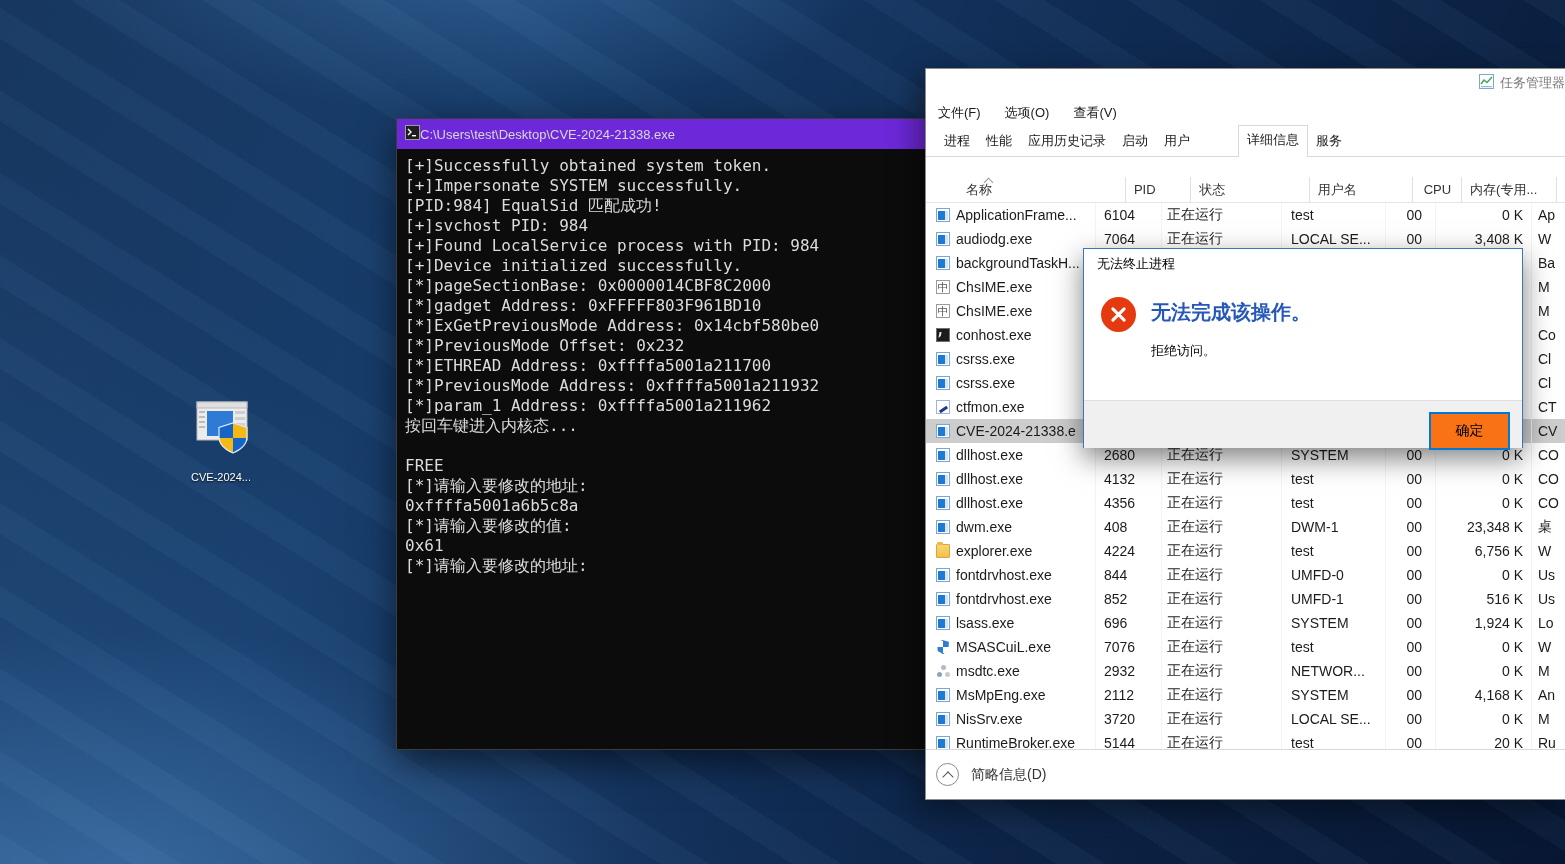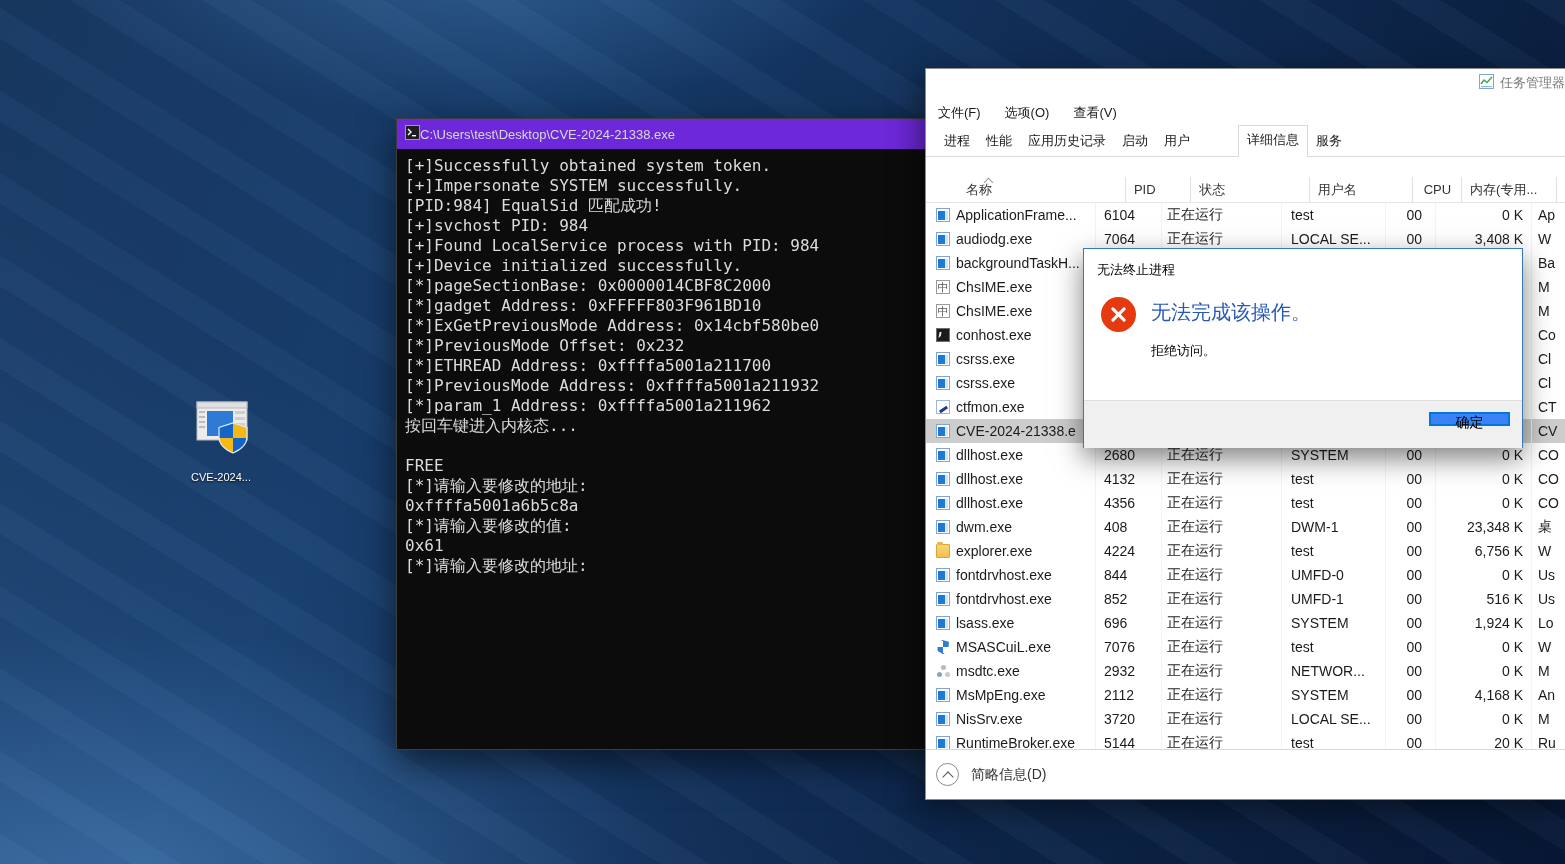--- a/index.html
+++ b/index.html
@@ -76,31 +76,31 @@
   .pi-atom:before{content:"";position:absolute;left:5px;top:1px;width:5px;height:5px;border-radius:50%;background:#aebdcb;
     box-shadow:-4px 7px 0 #8fa4b5, 4px 7px 0 #c3ccd4;}
   
   .tm-status{position:absolute;left:0;bottom:0;width:639px;height:49px;background:#fff;display:flex;align-items:center;gap:12px;padding-left:10px;cursor:pointer;}
   .chev-circle{width:23px;height:23px;border:1px solid #8a8a8a;border-radius:50%;position:relative;}
   .chev-circle:before{content:"";position:absolute;left:7px;top:9px;width:7px;height:7px;border-left:1px solid #555;border-top:1px solid #555;transform:rotate(45deg);}
   .tm-status .lbl{font-size:14px;color:#333;}
   
   .dlg{position:absolute;left:1083px;top:248px;width:440px;height:200px;z-index:50;background:#fff;
     border:1px solid #3a76b9;box-shadow:0 10px 26px rgba(0,0,0,.5);}
-  .dlg-tb{height:30px;display:flex;align-items:flex-end;padding-left:13px;}
+  .dlg-tb{height:30px;display:flex;align-items:center;padding-left:13px;}
   .dlg-tb .t{font-size:13px;color:#000;}
   .dlg-body{position:relative;height:121px;}
   .err-ico{position:absolute;left:17px;top:18px;width:35px;height:35px;border-radius:50%;background:#e5390f;}
   .err-ico:before,.err-ico:after{content:"";position:absolute;left:8px;top:16px;width:19px;height:3px;background:#fff;border-radius:2px;}
   .err-ico:before{transform:rotate(45deg);}
   .err-ico:after{transform:rotate(-45deg);}
-  .dlg-head{position:absolute;left:67px;top:20px;font-size:20px;color:#2758b8;}
+  .dlg-head{position:absolute;left:67px;top:20px;font-size:20px;color:#2758b8;font-weight:bold;}
   .dlg-msg{position:absolute;left:67px;top:63px;font-size:13px;color:#000;}
   .dlg-foot{height:48px;background:#f0f0f0;border-top:1px solid #dfdfdf;display:flex;justify-content:flex-end;align-items:flex-start;padding:11px 12px 0 0;}
-  .btn-ok{width:81px;height:14px;background:#3b82f6;border:2px solid #0078d7;font-size:14px;color:#000;
+  .btn-ok{width:81px;height:38px;background:#f97316;border:2px solid #0078d7;font-size:14px;color:#000;
     font-family:"Liberation Sans",sans-serif;cursor:pointer;}
 </style>
 </head>
 <body>
 
 <div class="streaks"></div>
 
 <div class="desktop-icon">
   <span class="ico">
     <svg width="64" height="56" viewBox="0 0 64 56">

